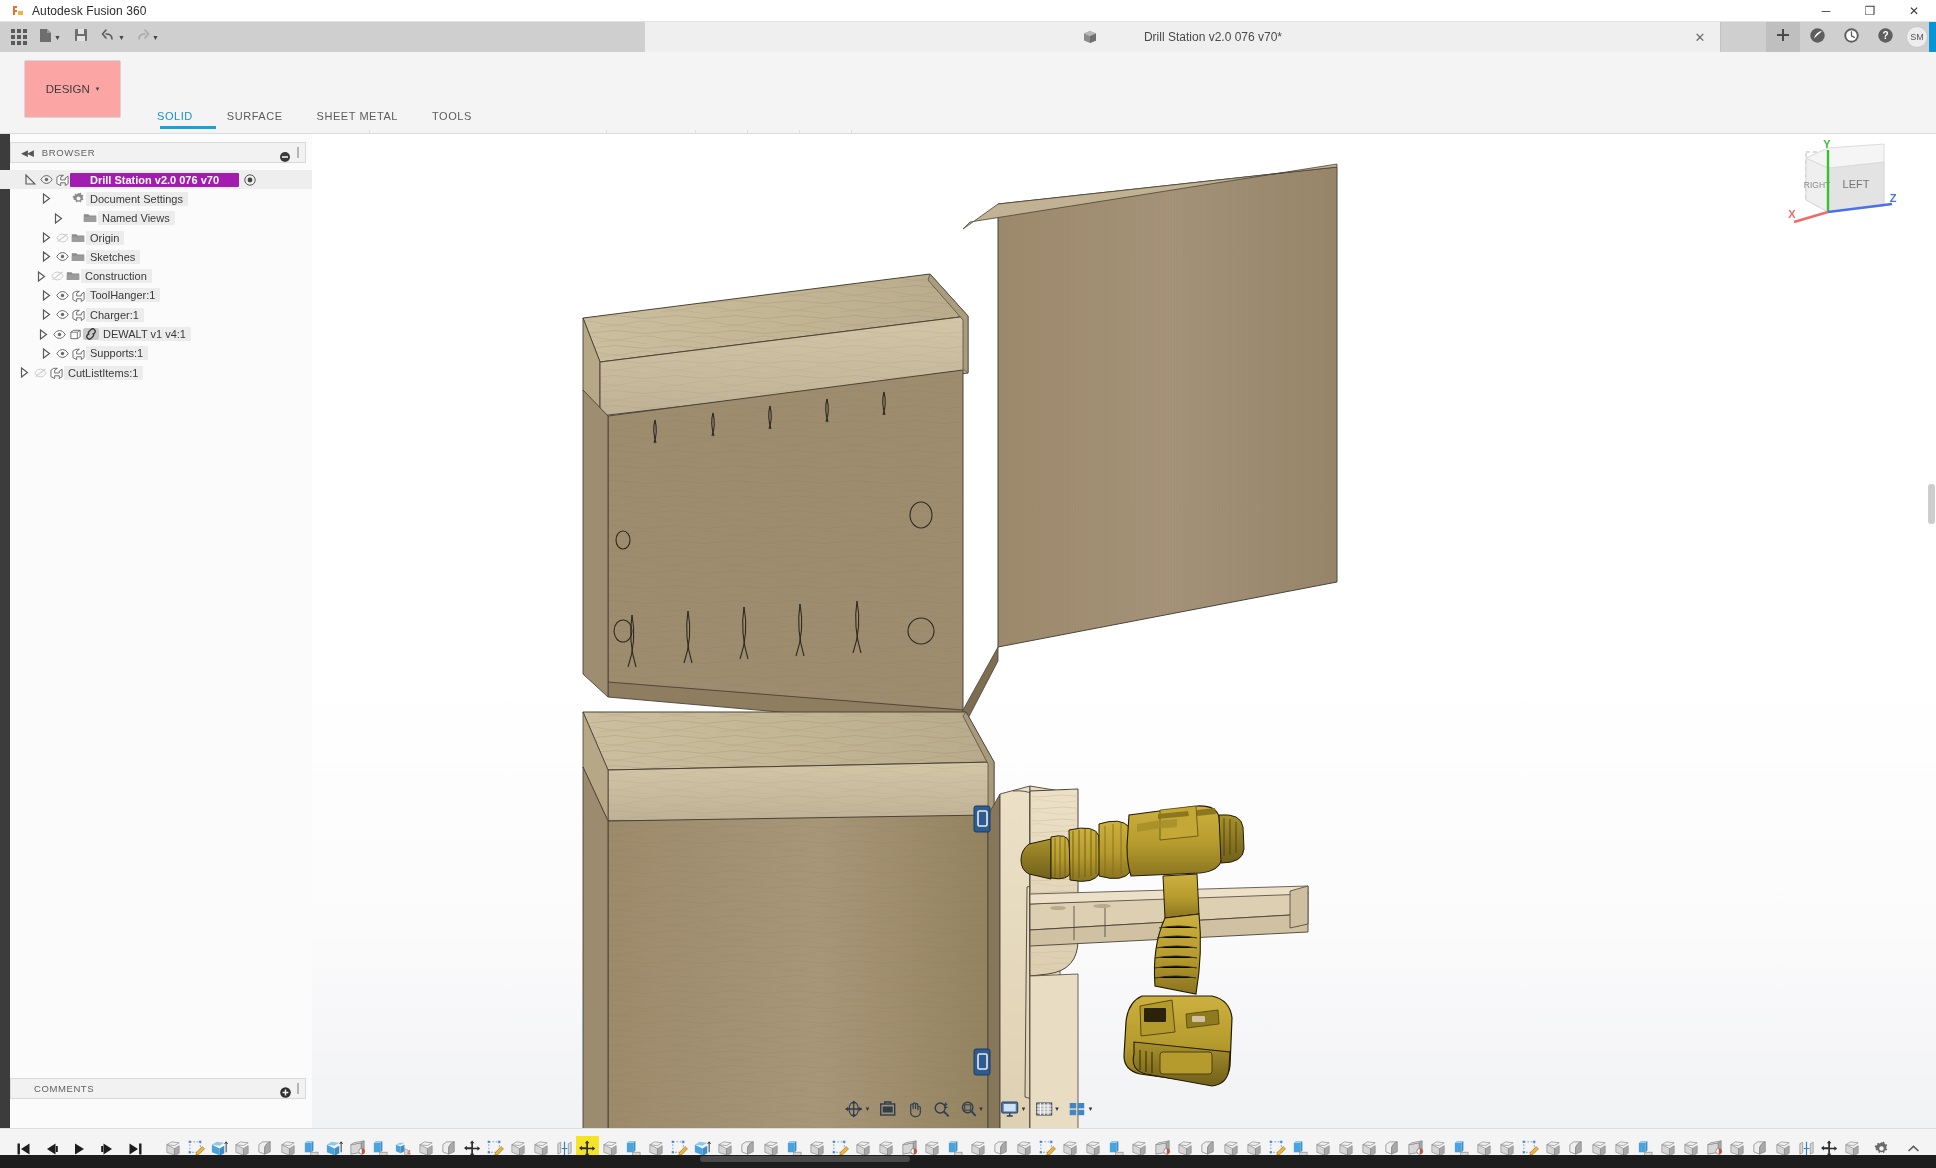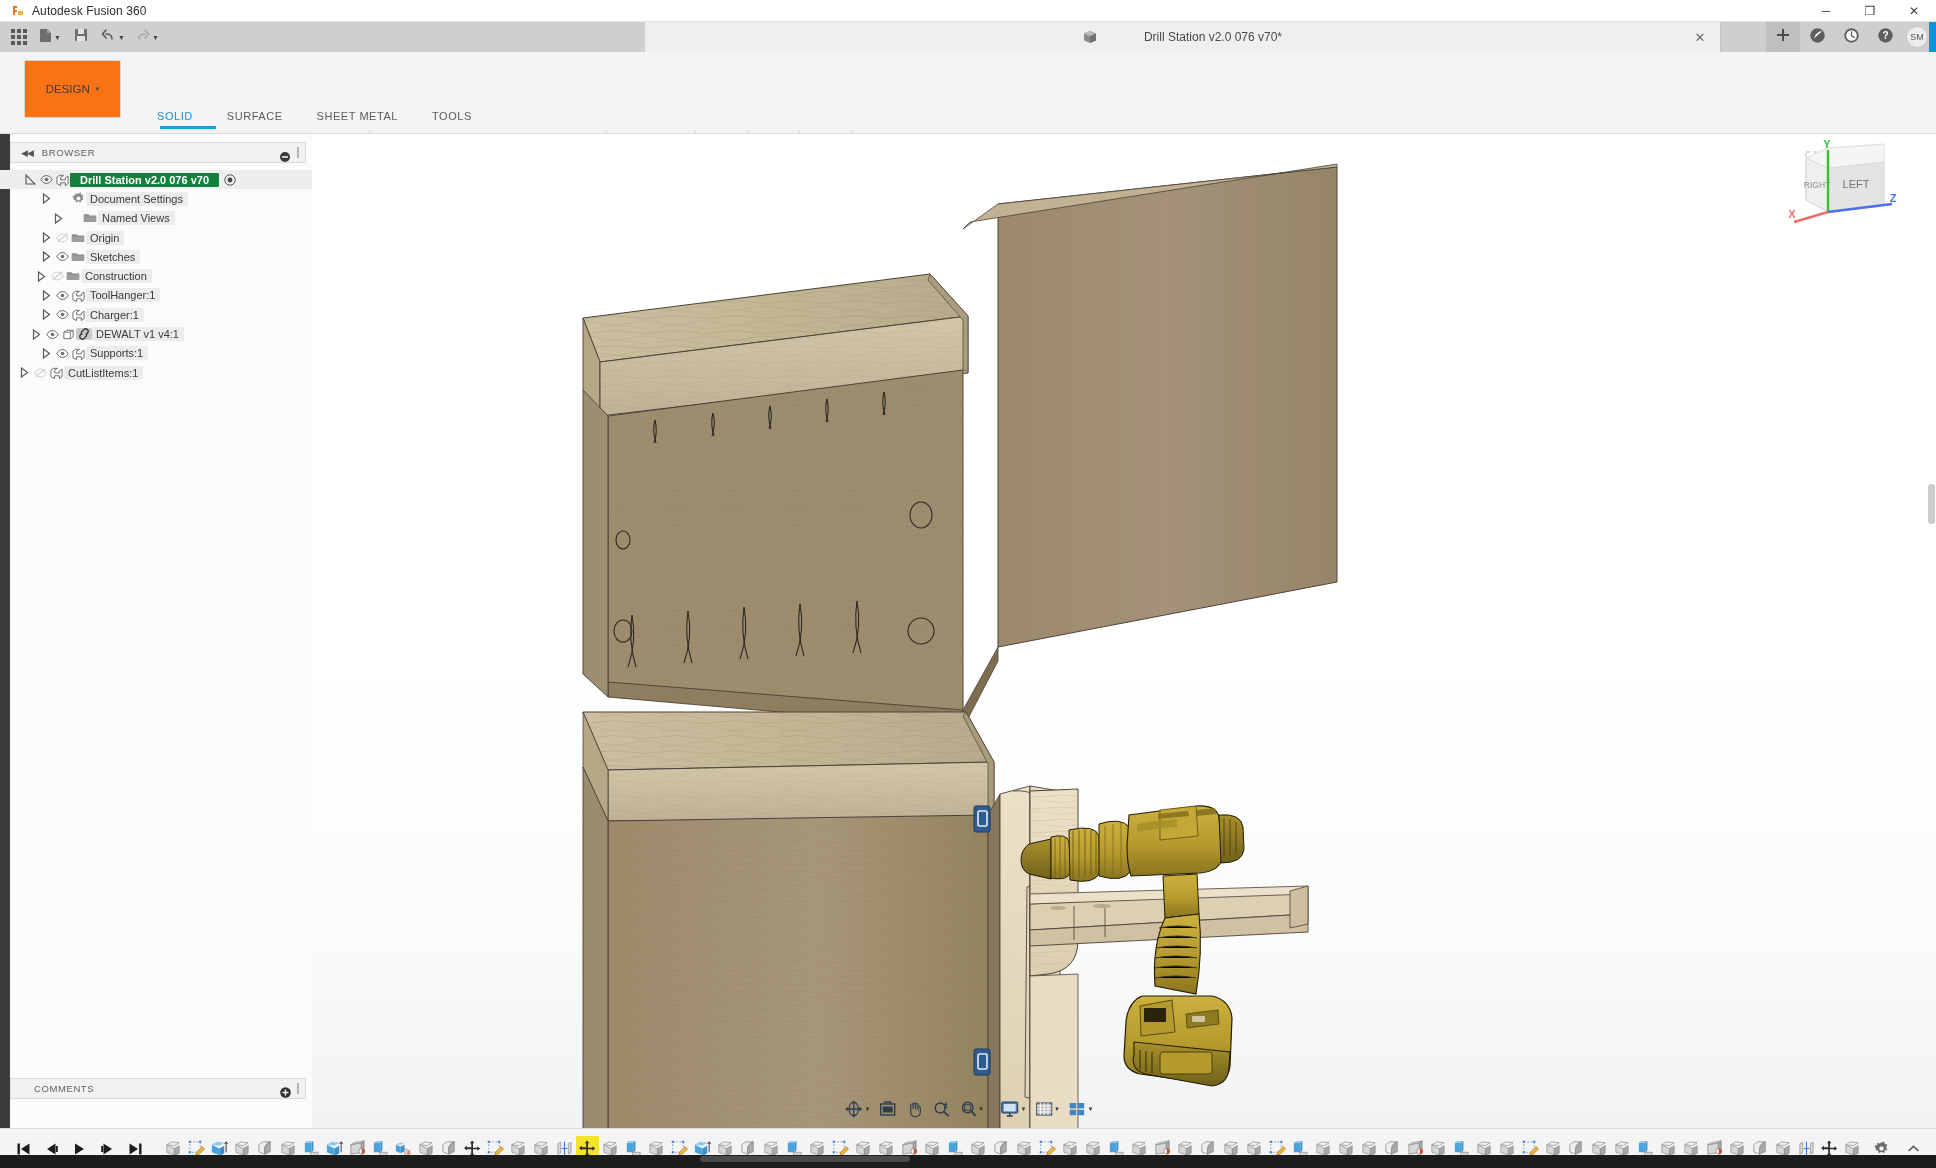--- a/index.html
+++ b/index.html
@@ -67,21 +67,21 @@
   }
   .blue-edge { position: absolute; right: 0; top: 22px; width: 7px; height: 30px; background: #0696d7; }
 
   
   .ribbon {
     position: absolute; left: 0; top: 52px; width: 1936px; height: 82px;
     background: #f4f4f4; border-bottom: 1px solid #dcdcdc;
   }
   .design-chip {
     position: absolute; left: 24px; top: 8px; width: 97px; height: 58px;
-    border: 1px solid #d6d6d6; background: #f97316; border-radius: 2px;
+    border: 1px solid #d6d6d6; background: #fca5a5; border-radius: 2px;
     display: flex; align-items: center; justify-content: center;
     font-size: 11.5px; color: #3d3d3d;
   }
   .design-chip .cv { font-size: 7px; margin-left: 6px; color: #444; }
 
   .tabs { position: absolute; left: 140px; top: 58px; display: flex; gap: 0; }
   .tab {
     font-size: 11px; letter-spacing: .55px; color: #5c5c5c; padding: 0 17px; white-space: nowrap;
   }
   .tab.active { color: #1a8fd4; }
@@ -114,21 +114,21 @@
   .bh-collapse { font-size: 9px; color: #555; margin-left: 10px; letter-spacing: -1px; }
   .bh-title { font-size: 9.5px; color: #606060; letter-spacing: .6px; margin-left: 9px; }
   .bh-dot { margin-left: auto; margin-right: 7px; width: 10px; height: 10px; }
   .bh-grip { width: 2px; height: 11px; border-left: 1px solid #b5b5b5; border-right: 1px solid #b5b5b5; margin-right: 6px; }
 
   .tree { position: absolute; left: 0; top: 36px; width: 312px; }
   .trow { height: 19.3px; display: flex; align-items: center; font-size: 11px; color: #3a3a3a; white-space: nowrap; }
   .tw { width: 16px; display:flex; align-items:center; justify-content:center; flex: none; }
   .tw svg, .tw span { display: block; }
   .tlabel { padding: 1px 5px 1px 4px; background: #ececec; border-radius: 1px; }
-  .trow.root .tlabel { background: #15803d; color: #ffffff; font-weight: bold; padding: 1px 10px; }
+  .trow.root .tlabel { background: #a21caf; color: #ffffff; font-weight: bold; padding: 1px 20px; }
   .trow.root { background: #eeeeee; }
   .tdim { opacity: .33; }
   .linkbadge { background: #c9c9c9; border-radius: 2px; padding: 0 1px; }
 
   .comments-bar {
     position: absolute; left: 10px; top: 944px; width: 296px; height: 21px;
     background: #f2f2f2; border: 1px solid #d9d9d9; display: flex; align-items: center;
   }
   .cb-title { font-size: 9.5px; color: #606060; letter-spacing: .6px; margin-left: 23px; }
 
@@ -994,21 +994,21 @@
             </svg>
         </span>
         <span class="tw">
           <svg width="13" height="13" viewBox="0 0 14 14">
               <path d="M1 4.5l3-2h4l-3 2v3h5v-2l3-2v8l-3 2v-3H5v3l-4-2z" fill="#ffffff" stroke="#555" stroke-width=".9"></path>
             </svg>
         </span>
         <span class="tlabel">Charger:1</span>
       </div>
 
-      <div class="trow" style="padding-left:28px">
+      <div class="trow" style="padding-left:35px">
         <span class="tw">
           <svg width="9" height="11" viewBox="0 0 9 11">
               <path d="M1.5 1v9l6-4.5z" fill="none" stroke="#5a5a5a" stroke-width="1.2"></path>
             </svg>
         </span>
         <span class="tw">
           <svg width="13" height="9" viewBox="0 0 13 9">
               <path d="M.8 4.5C2.6 1.6 4.4.6 6.5.6s3.9 1 5.7 3.9c-1.8 2.9-3.6 3.9-5.7 3.9S2.6 7.4.8 4.5z" fill="none" stroke="#6a6a6a" stroke-width="1"></path>
               <circle cx="6.5" cy="4.5" r="1.7" fill="#6a6a6a"></circle>
             </svg>

